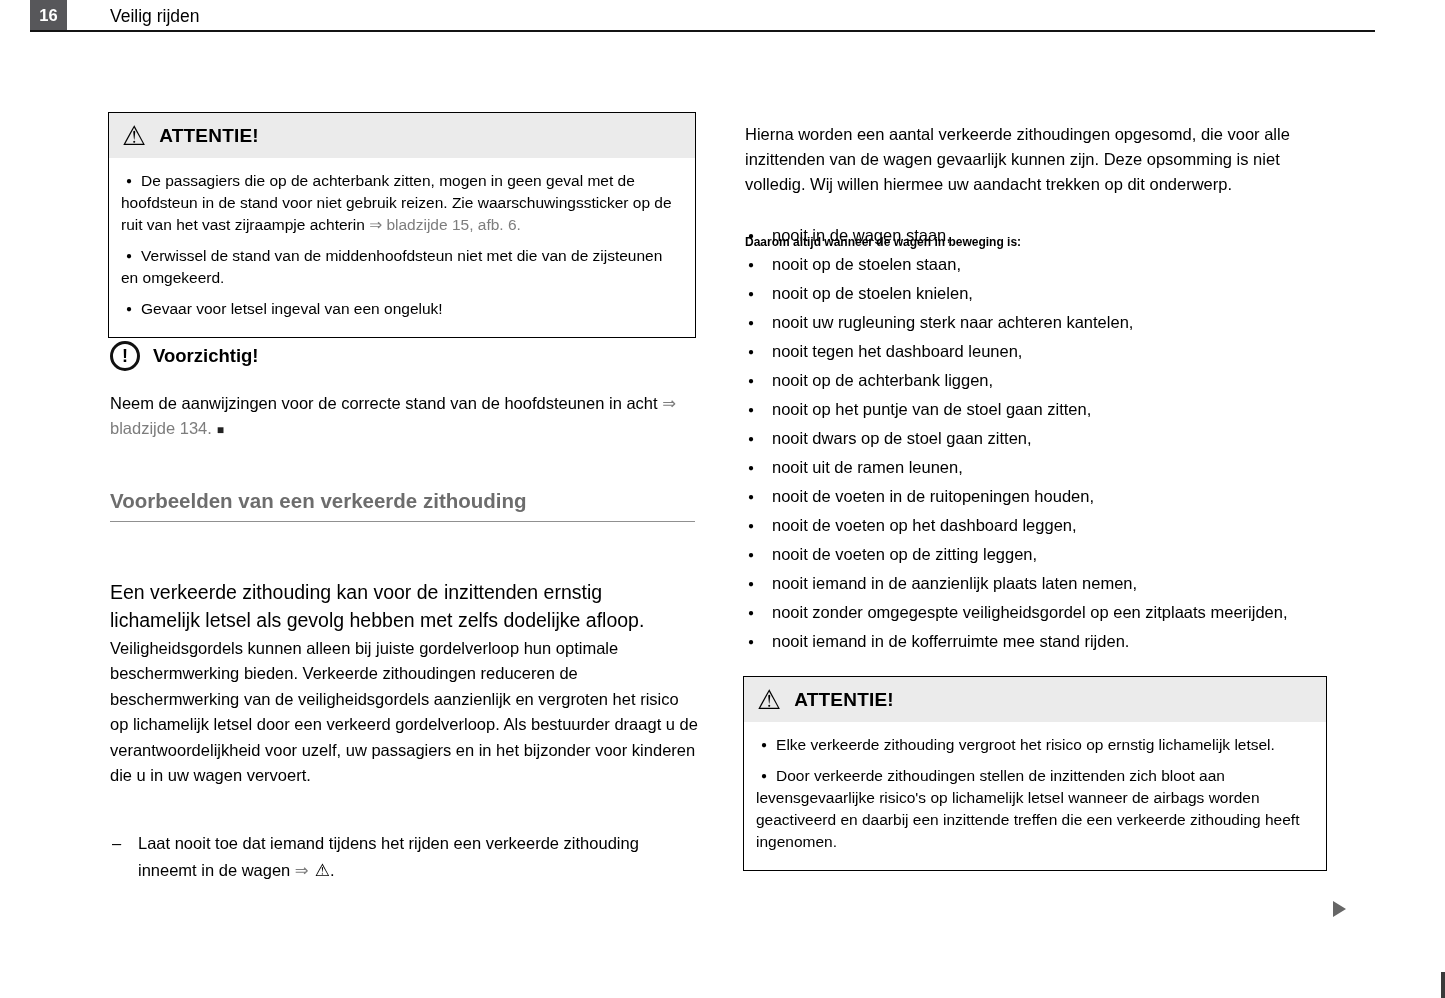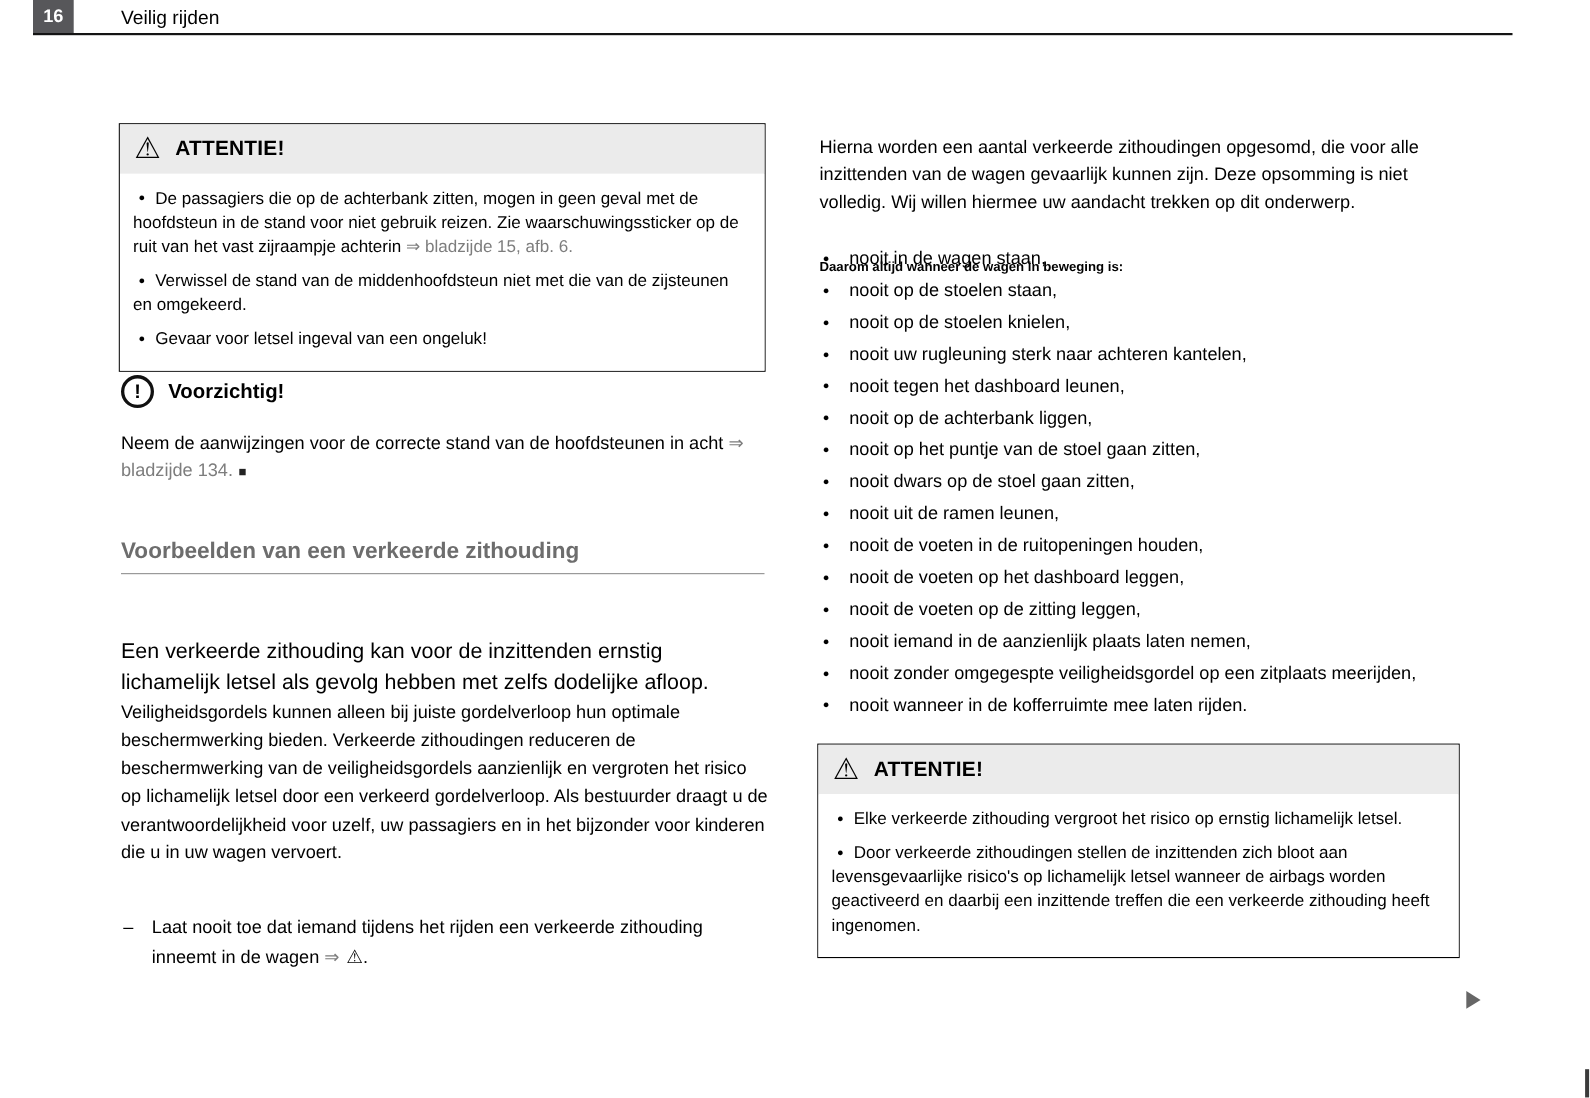--- a/index.html
+++ b/index.html
@@ -112,21 +112,21 @@
     <div class="b-item"><span class="dot">●</span><span>nooit tegen het dashboard leunen,</span></div>
     <div class="b-item"><span class="dot">●</span><span>nooit op de achterbank liggen,</span></div>
     <div class="b-item"><span class="dot">●</span><span>nooit op het puntje van de stoel gaan zitten,</span></div>
     <div class="b-item"><span class="dot">●</span><span>nooit dwars op de stoel gaan zitten,</span></div>
     <div class="b-item"><span class="dot">●</span><span>nooit uit de ramen leunen,</span></div>
     <div class="b-item"><span class="dot">●</span><span>nooit de voeten in de ruitopeningen houden,</span></div>
     <div class="b-item"><span class="dot">●</span><span>nooit de voeten op het dashboard leggen,</span></div>
     <div class="b-item"><span class="dot">●</span><span>nooit de voeten op de zitting leggen,</span></div>
     <div class="b-item"><span class="dot">●</span><span>nooit iemand in de aanzienlijk plaats laten nemen,</span></div>
     <div class="b-item"><span class="dot">●</span><span>nooit zonder omgegespte veiligheidsgordel op een zitplaats meerijden,</span></div>
-    <div class="b-item"><span class="dot">●</span><span>nooit wanneer in de kofferruimte mee laten rijden.</span></div>
+    <div class="b-item"><span class="dot">●</span><span>nooit iemand in de kofferruimte mee stand rijden.</span></div>
   </div>
 
   <section class="warnbox rightbox">
     <div class="warnbox-header">
       <span class="tri-icon">⚠</span>
       <span class="warnbox-title">ATTENTIE!</span>
     </div>
     <div class="warnbox-body">
       <p class="witem">
         <span class="dot">●</span><span>Elke verkeerde zithouding vergroot het risico op ernstig lichamelijk letsel.</span>

